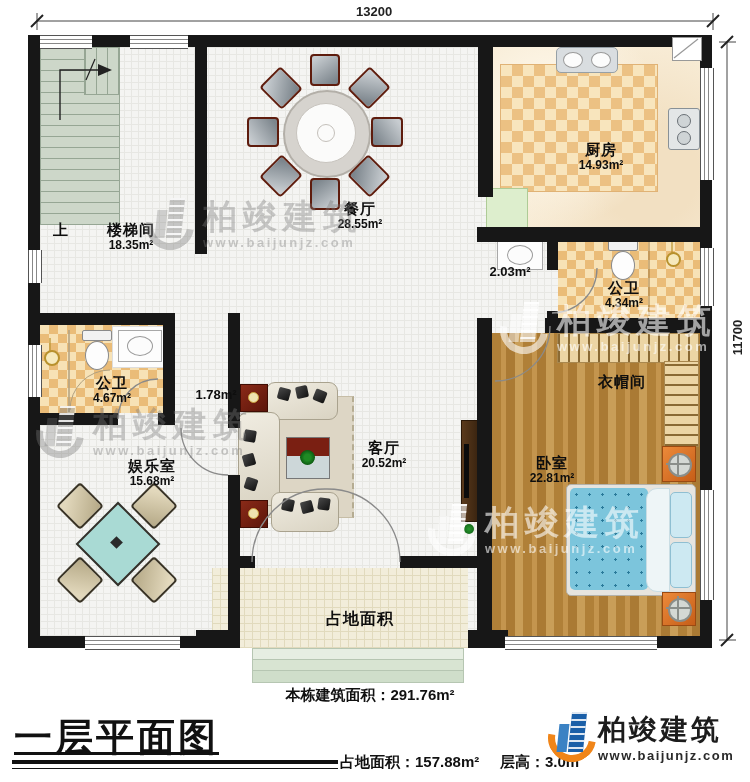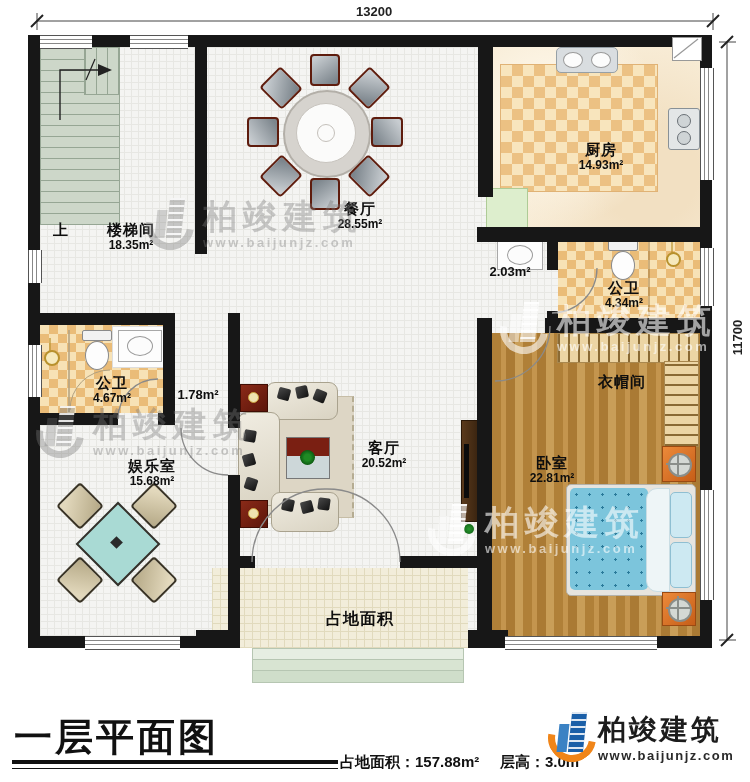--- a/index.html
+++ b/index.html
@@ -65,21 +65,21 @@
           border:7px solid transparent;border-bottom-color:currentColor;border-left-color:currentColor;
           transform:rotate(-35deg);}
   .bi-b1{position:absolute;left:22px;top:2px;width:15px;height:40px;background:currentColor;transform:skewX(-6deg);
          background-image:repeating-linear-gradient(180deg,rgba(255,255,255,0.85) 0 2px,transparent 2px 7px);}
   .bi-b2{position:absolute;left:10px;top:14px;width:10px;height:28px;background:currentColor;opacity:.8;transform:skewX(-6deg);}
   .brand-colored .bi-arc{border-bottom-color:#f08519;border-left-color:#f08519;}
   .brand-colored .bi-b1{background-color:#1a5fa8;}
   .brand-colored .bi-b2{background-color:#3b82c4;opacity:1;}
   
   .foot-stat{position:absolute;font-size:15px;font-weight:600;color:#111;white-space:nowrap;z-index:60;}
-  #title{position:absolute;left:14px;top:712px;font-size:38px;font-weight:700;letter-spacing:3px;color:#111;z-index:60;}
+  #title{position:absolute;left:14px;top:712px;font-size:38px;font-weight:700;letter-spacing:3px;color:#111;z-index:60;text-decoration:underline;}
   #scale{position:absolute;left:243px;top:714px;font-size:37px;font-weight:600;color:#111;z-index:60;}
   .underline{position:absolute;background:#111;z-index:60;}
   #brand{position:absolute;left:548px;top:710px;z-index:70;display:flex;align-items:flex-start;gap:4px;}
   #brand .bname{font-size:28px;font-weight:800;letter-spacing:3px;color:#1c1c1c;line-height:1;margin-top:6px;}
   #brand .burl{font-size:13px;font-weight:700;letter-spacing:1.5px;color:#2a2a2a;line-height:1;margin-top:5px;}
   svg.overlay{position:absolute;left:0;top:0;z-index:30;pointer-events:none;}
   .step{position:absolute;border:1px solid #b6c6b2;z-index:8;}
 </style>
 </head>
 <body>
@@ -288,21 +288,21 @@
     <span class="nm">衣帽间</span>
     </div>
   <div class="lbl" style="left:552px;top:455px;">
     <span class="nm">卧室</span>
       <span class="ar">22.81m²</span>
     </div>
   <div class="lbl" style="left:112px;top:375px;">
     <span class="nm">公卫</span>
       <span class="ar">4.67m²</span>
     </div>
-  <div class="lbl-s" style="left:198px;top:387px;">1.78m²</div>
+  <div class="lbl-s" style="left:216px;top:387px;">1.78m²</div>
   <div class="lbl" style="left:152px;top:458px;">
     <span class="nm">娱乐室</span>
       <span class="ar">15.68m²</span>
     </div>
   <div class="lbl" style="left:384px;top:440px;">
     <span class="nm">客厅</span>
       <span class="ar">20.52m²</span>
     </div>
   <div class="lbl" style="left:360px;top:610px;">
     <span class="nm" style="font-size:16px;">占地面积</span>
@@ -346,20 +346,21 @@
         <span class="bi-arc"></span>
         <span class="bi-b2"></span>
         <span class="bi-b1"></span>
       </span>
     <span class="wm-txt">
         <span class="wm-name">柏竣建筑</span>
         <span class="wm-url">www.baijunjz.com</span>
       </span>
   </div>
 
+  <div class="foot-stat" style="left:230px;top:686px;width:280px;text-align:center;">本栋建筑面积：291.76m²</div>
   <div id="title">一层平面图</div>
   <div class="underline" style="left:12px;top:760px;width:326px;height:4px;"></div>
   <div class="underline" style="left:12px;top:768px;width:326px;height:1px;"></div>
   <div class="foot-stat" style="left:340px;top:753px;">占地面积：157.88m²</div>
   <div class="foot-stat" style="left:500px;top:753px;">层高：3.0m</div>
   <div id="brand">
     <span class="bjz-icon brand-colored" style="width:46px;height:54px;">
         <span class="bi-arc"></span>
         <span class="bi-b2"></span>
         <span class="bi-b1"></span>

